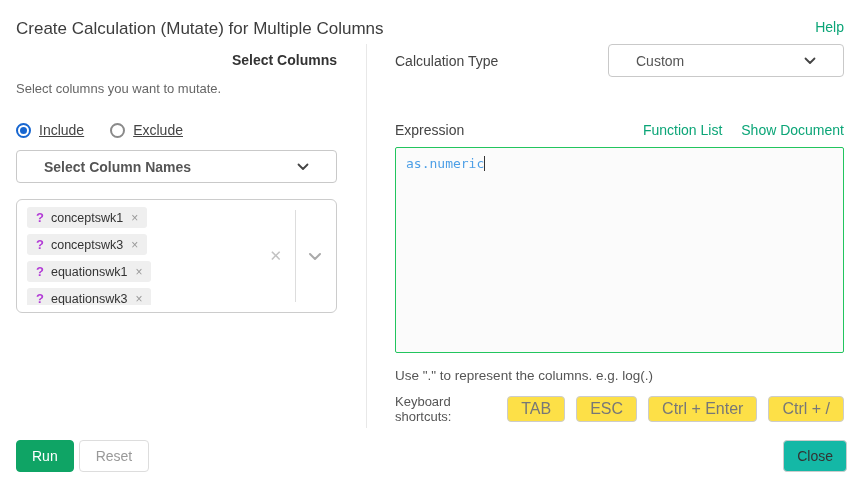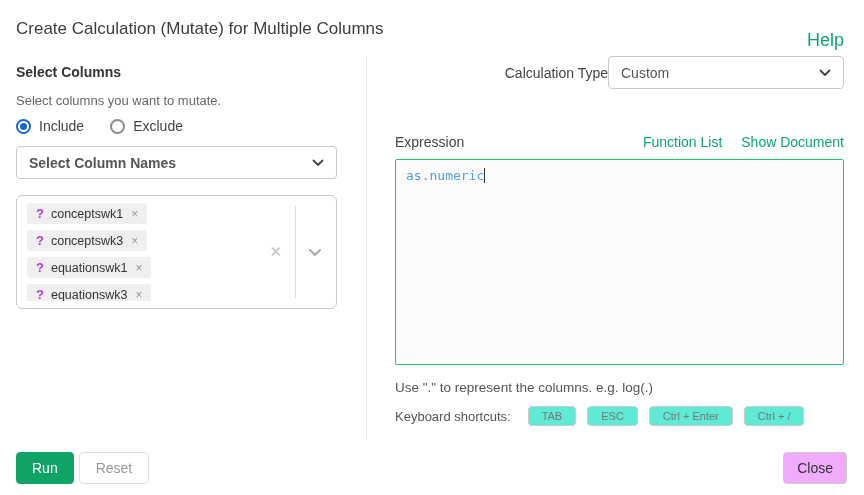--- a/index.html
+++ b/index.html
@@ -11,77 +11,77 @@
   }
   *{margin:0;padding:0;box-sizing:border-box;}
   html,body{background:#fff;}
   .dialog{
     width:864px;height:495px;background:#fff;position:relative;overflow:hidden;
     font-family:"Liberation Sans",sans-serif;color:#444;
   }
   
   .header{display:flex;justify-content:space-between;align-items:flex-start;padding:19px 20px 0 16px;}
   .title{font-size:17px;color:#3d3d3d;font-weight:400;}
-  .help-link{font-size:18px;color:var(--link-green);cursor:pointer;margin-top:11px;}
+  .help-link{font-size:14px;color:var(--link-green);cursor:pointer;margin-top:0;}
   
   .body{display:flex;height:384px;margin-top:5px;}
   .panel-left{width:366px;padding:8px 29px 0 16px;}
   .panel-right{flex:1;border-left:1px solid #e8e8e8;padding:0 20px 0 28px;}
   
-  .sc-heading{font-size:14px;font-weight:bold;color:#333;}
+  .sc-heading{font-size:14px;font-weight:bold;color:#333;text-align:right;}
   .sc-sub{font-size:13px;color:#666;margin-top:13px;}
-  .radio-row{display:flex;align-items:center;margin-top:10px;font-size:14px;color:#444;}
+  .radio-row{display:flex;align-items:center;margin-top:26px;font-size:14px;color:#444;text-decoration:underline;}
   .radio-opt{display:flex;align-items:center;gap:8px;cursor:pointer;}
   .radio-opt + .radio-opt{margin-left:26px;}
   .radio{width:15px;height:15px;border-radius:50%;position:relative;flex:none;}
   .radio.checked{border:2px solid var(--radio-blue);}
   .radio.checked::after{content:"";position:absolute;inset:2px;border-radius:50%;background:var(--radio-blue);}
   .radio.unchecked{border:2px solid #8a8a8a;}
   .select{
     height:33px;border:1px solid #c9c9c9;border-radius:4px;background:#fff;
     display:flex;align-items:center;justify-content:space-between;
-    padding:0 12px;font-size:14px;color:#555;cursor:pointer;
+    padding:0 27px;font-size:14px;color:#555;cursor:pointer;
   }
   .col-select{margin-top:12px;font-weight:bold;}
   .chev{flex:none;display:inline-flex;}
   .tagbox{
     margin-top:16px;height:114px;border:1px solid #ccc;border-radius:6px;
     display:flex;align-items:stretch;padding:7px 6px 7px 10px;
   }
   .tags{flex:1;display:flex;flex-direction:column;gap:6px;overflow:hidden;}
   .tag{display:inline-flex;align-items:center;width:max-content;background:#efefef;border-radius:3px;
     padding:3px 9px;font-size:12.5px;color:#333;gap:7px;}
   .tag-q{color:var(--tag-purple);font-weight:bold;font-size:13px;}
   .tag-x{color:#999;font-size:12px;cursor:pointer;margin-left:1px;}
   .tagbox-clear{align-self:center;color:#c2c2c2;font-size:15px;padding:0 13px;cursor:pointer;}
   .tagbox-divider{width:1px;background:#ddd;margin:3px 0;}
   .tagbox-chevron{align-self:center;padding:0 8px 0 12px;color:#999;cursor:pointer;}
   
-  .calc-row{display:flex;align-items:center;justify-content:flex-end;}
+  .calc-row{display:flex;align-items:center;justify-content:space-between;}
   .calc-label{font-size:14px;color:#444;}
   .calc-select{width:236px;}
   .expr-row{display:flex;align-items:baseline;justify-content:space-between;margin-top:45px;}
   .expr-links{display:flex;gap:19px;}
   .green-link{font-size:14px;color:var(--link-green);cursor:pointer;text-align:right;}
   .editor{
     margin-top:9px;height:206px;border:1px solid #22c55e;border-radius:2px;background:#fbfbfb;
     padding:8px 10px;font-family:"DejaVu Sans Mono",monospace;font-size:13px;color:var(--code-blue);
     cursor:text;
   }
   .cursor{display:inline-block;width:1px;height:15px;background:#333;vertical-align:text-bottom;}
   .hint{margin-top:15px;font-size:13.5px;color:#555;}
   .shortcut-row{margin-top:11px;display:flex;align-items:center;gap:11px;font-size:13px;color:#555;}
   .shortcut-label{margin-right:6px;}
-  .pill{border:1px solid #ccc;border-radius:4px;padding:3px 13px;font-size:11px;color:#777;background:#5eead4;white-space:nowrap;}
+  .pill{border:1px solid #ccc;border-radius:4px;padding:3px 13px;font-size:16px;color:#777;background:#fde047;white-space:nowrap;}
   
   .footer{display:flex;align-items:flex-start;padding:12px 17px 0 16px;}
   .btn{height:32px;border-radius:4px;font-size:14px;display:flex;align-items:center;justify-content:center;cursor:pointer;}
   .btn-reset{border:1px solid #ddd;color:#999;background:#fff;padding:0 16px;margin-right:auto;}
   .btn-run{background:var(--button-green);color:#fff;padding:0 15px;margin-right:5px;border:1px solid var(--button-green);}
-  .btn-close{border:1px solid #ccc;color:#333;background:#f0abfc;padding:0 13px;}
+  .btn-close{border:1px solid #ccc;color:#333;background:#14b8a6;padding:0 13px;}
 </style>
 </head>
 <body>
 
 <div class="dialog">
 
   <div class="header">
     <div class="title">Create Calculation (Mutate) for Multiple Columns</div>
     <div class="help-link">Help</div>
   </div>

